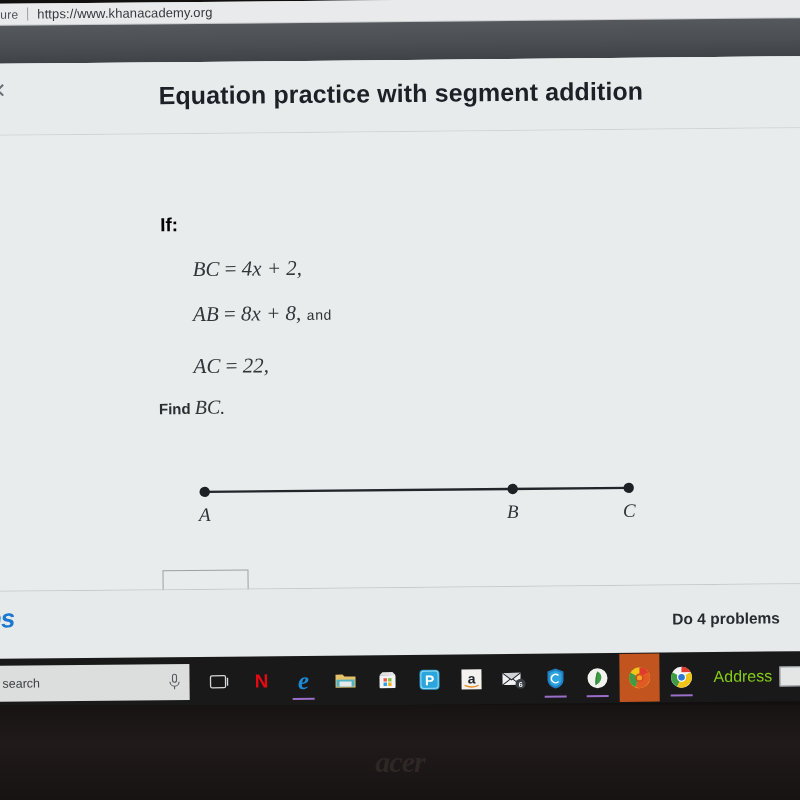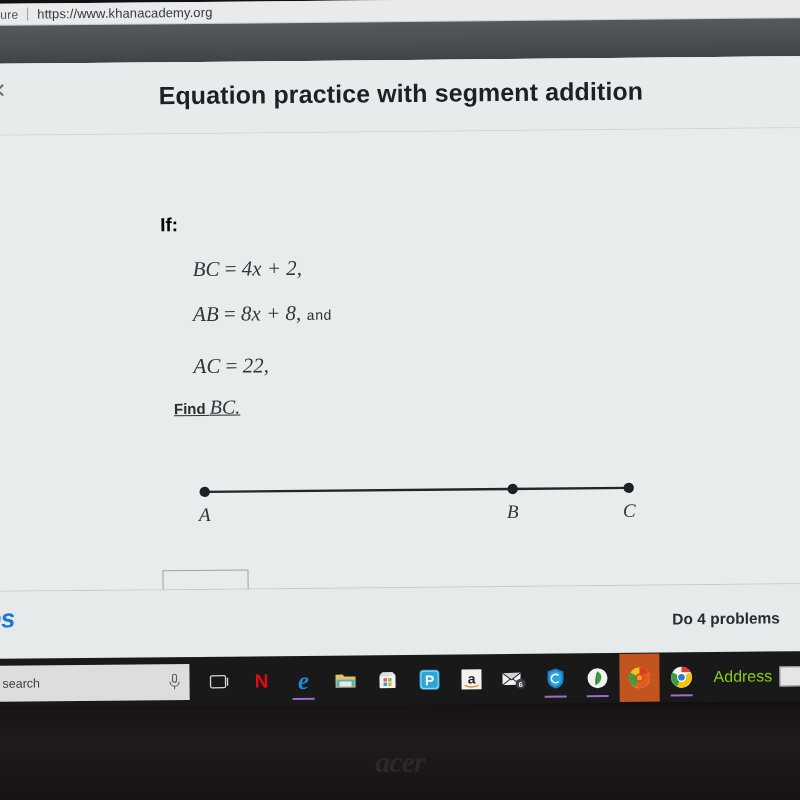--- a/index.html
+++ b/index.html
@@ -97,22 +97,22 @@
   .mathline .op { font-style: normal; }
   .mathline .tail {
     font-family: Liberation Mono, monospace;
     font-style: normal; font-size: 14px; color: #2c2f33;
   }
   .m1 { top: 123px; }
   .m2 { top: 168px; }
   .m3 { top: 204px; margin-top: 16px; }
 
   .find-line {
-    position: absolute; left: 180px; top: 262px;
-    font-size: 15px; font-weight: 700; color: #2a2d31; text-decoration: underline;
+    position: absolute; left: 165px; top: 262px;
+    font-size: 15px; font-weight: 700; color: #2a2d31;
   }
   .find-line .mvar {
     font-family: "Liberation Serif", serif;
     font-style: italic; font-weight: 400; font-size: 20px;
     color: #32363b;
   }
 
   
   .figure {
     position: absolute; left: 150px; top: 330px; width: 540px; height: 80px;

